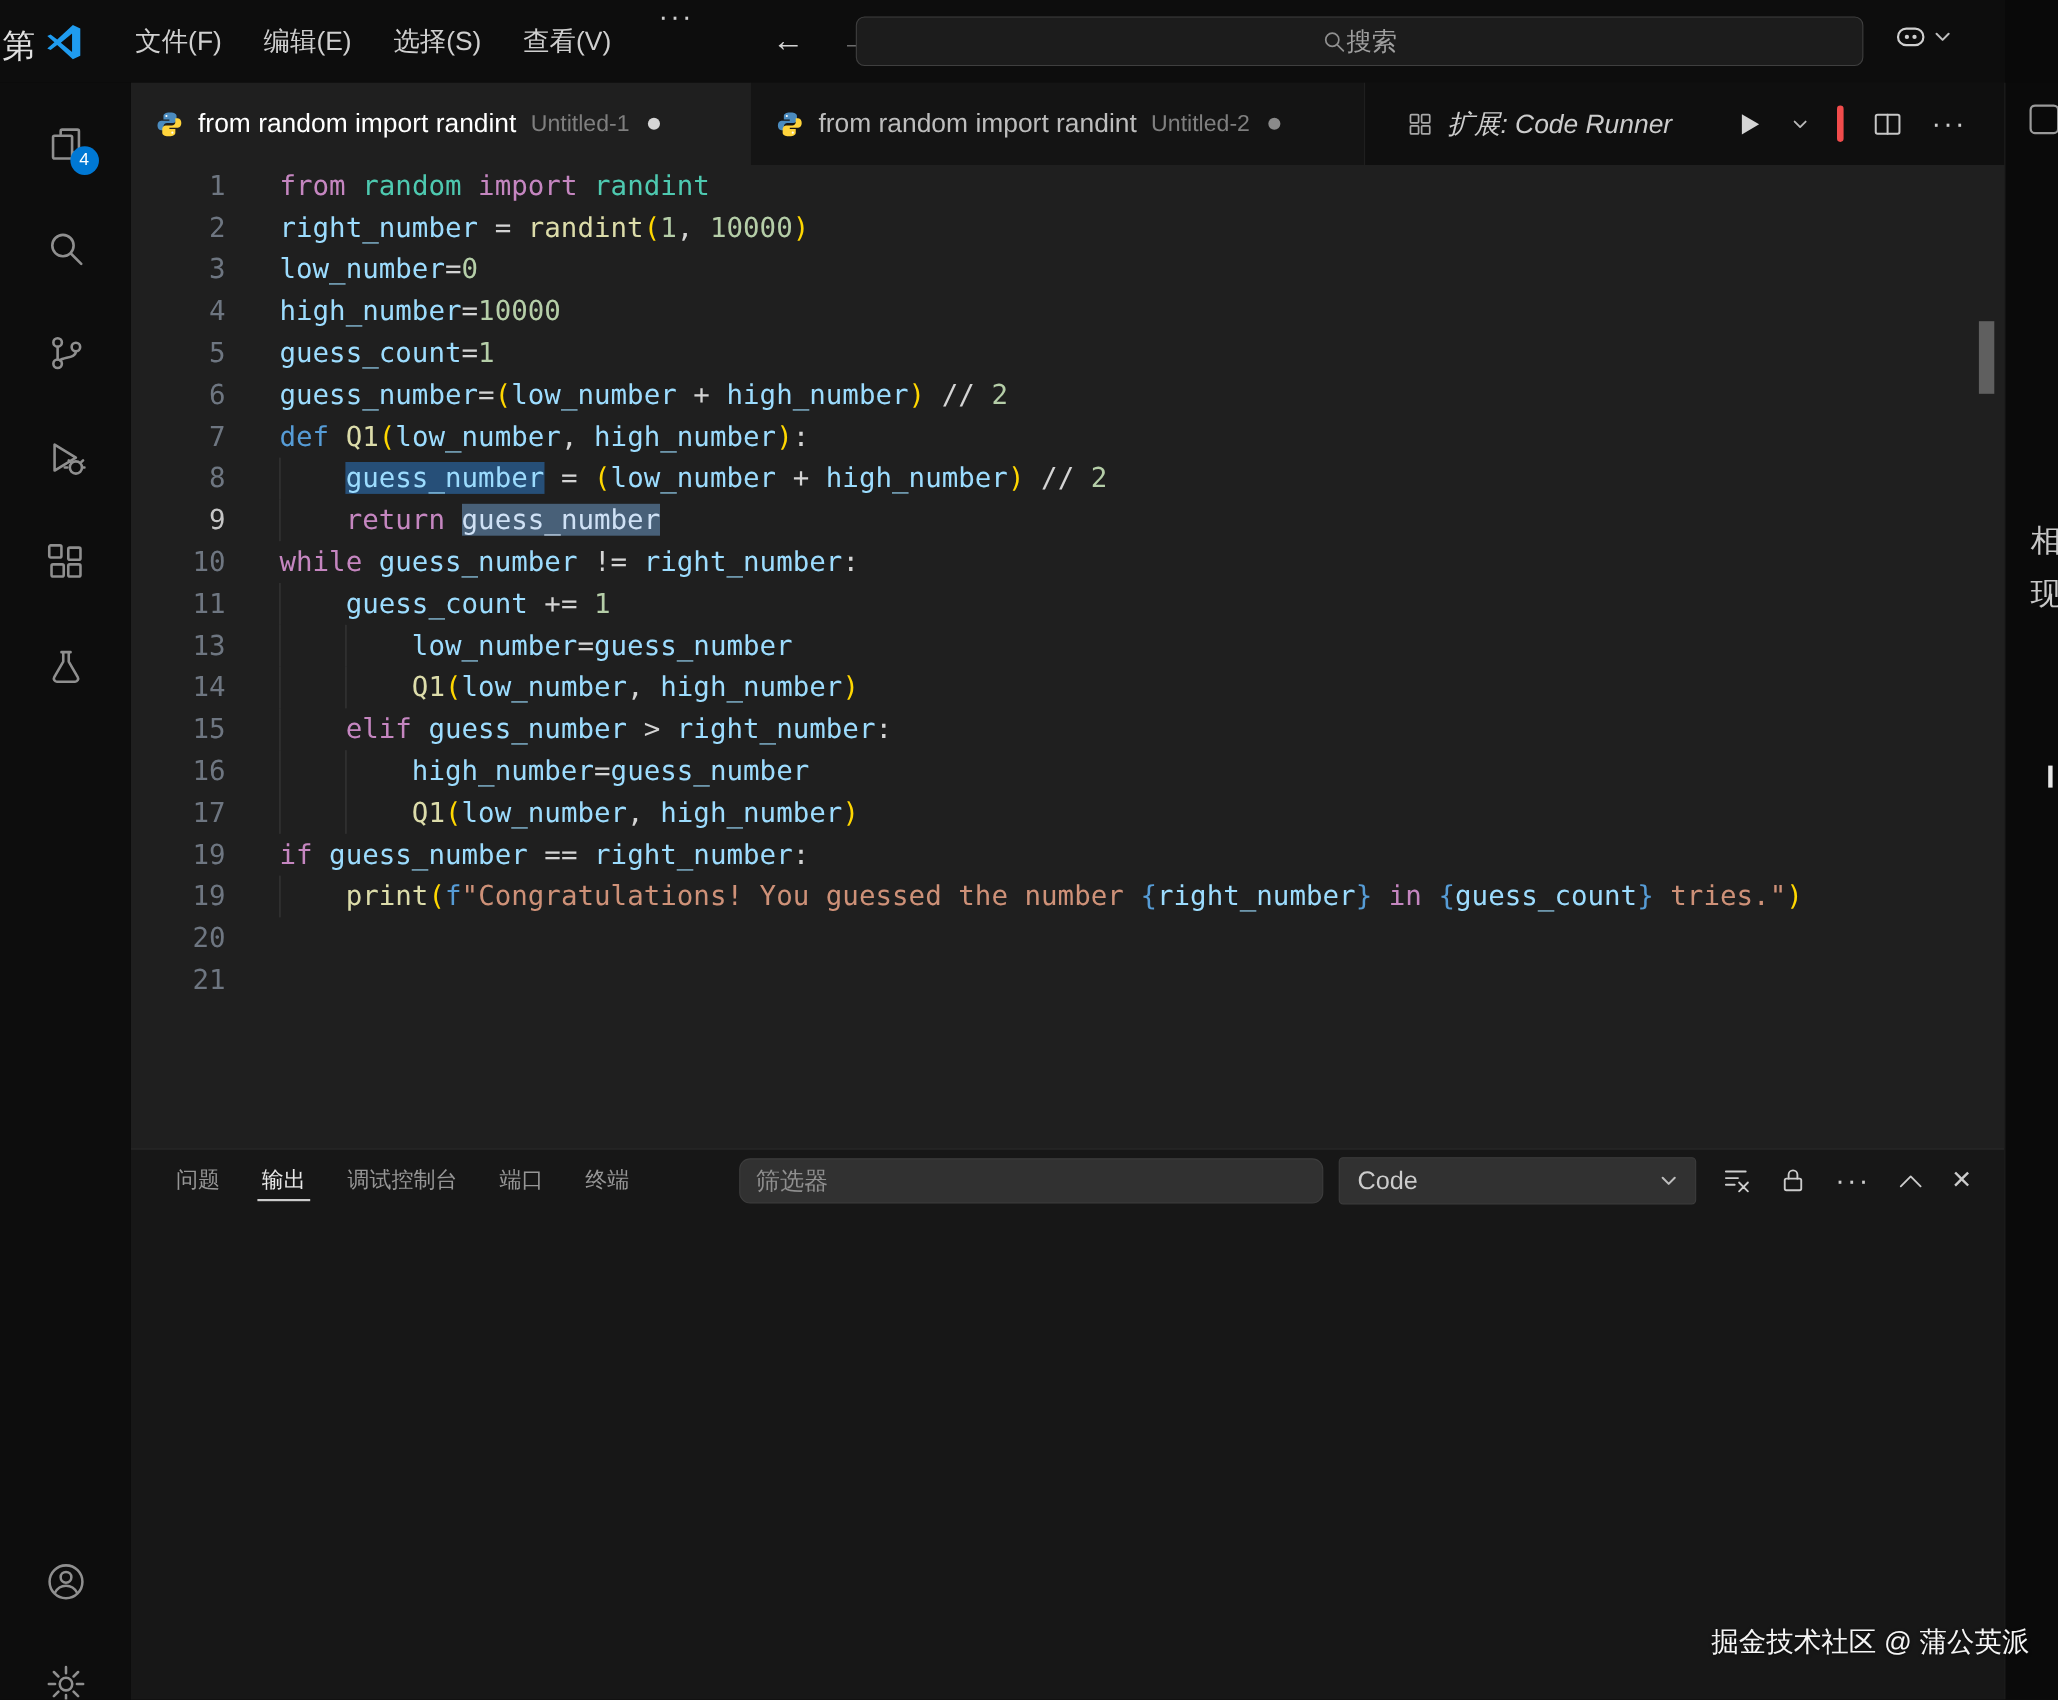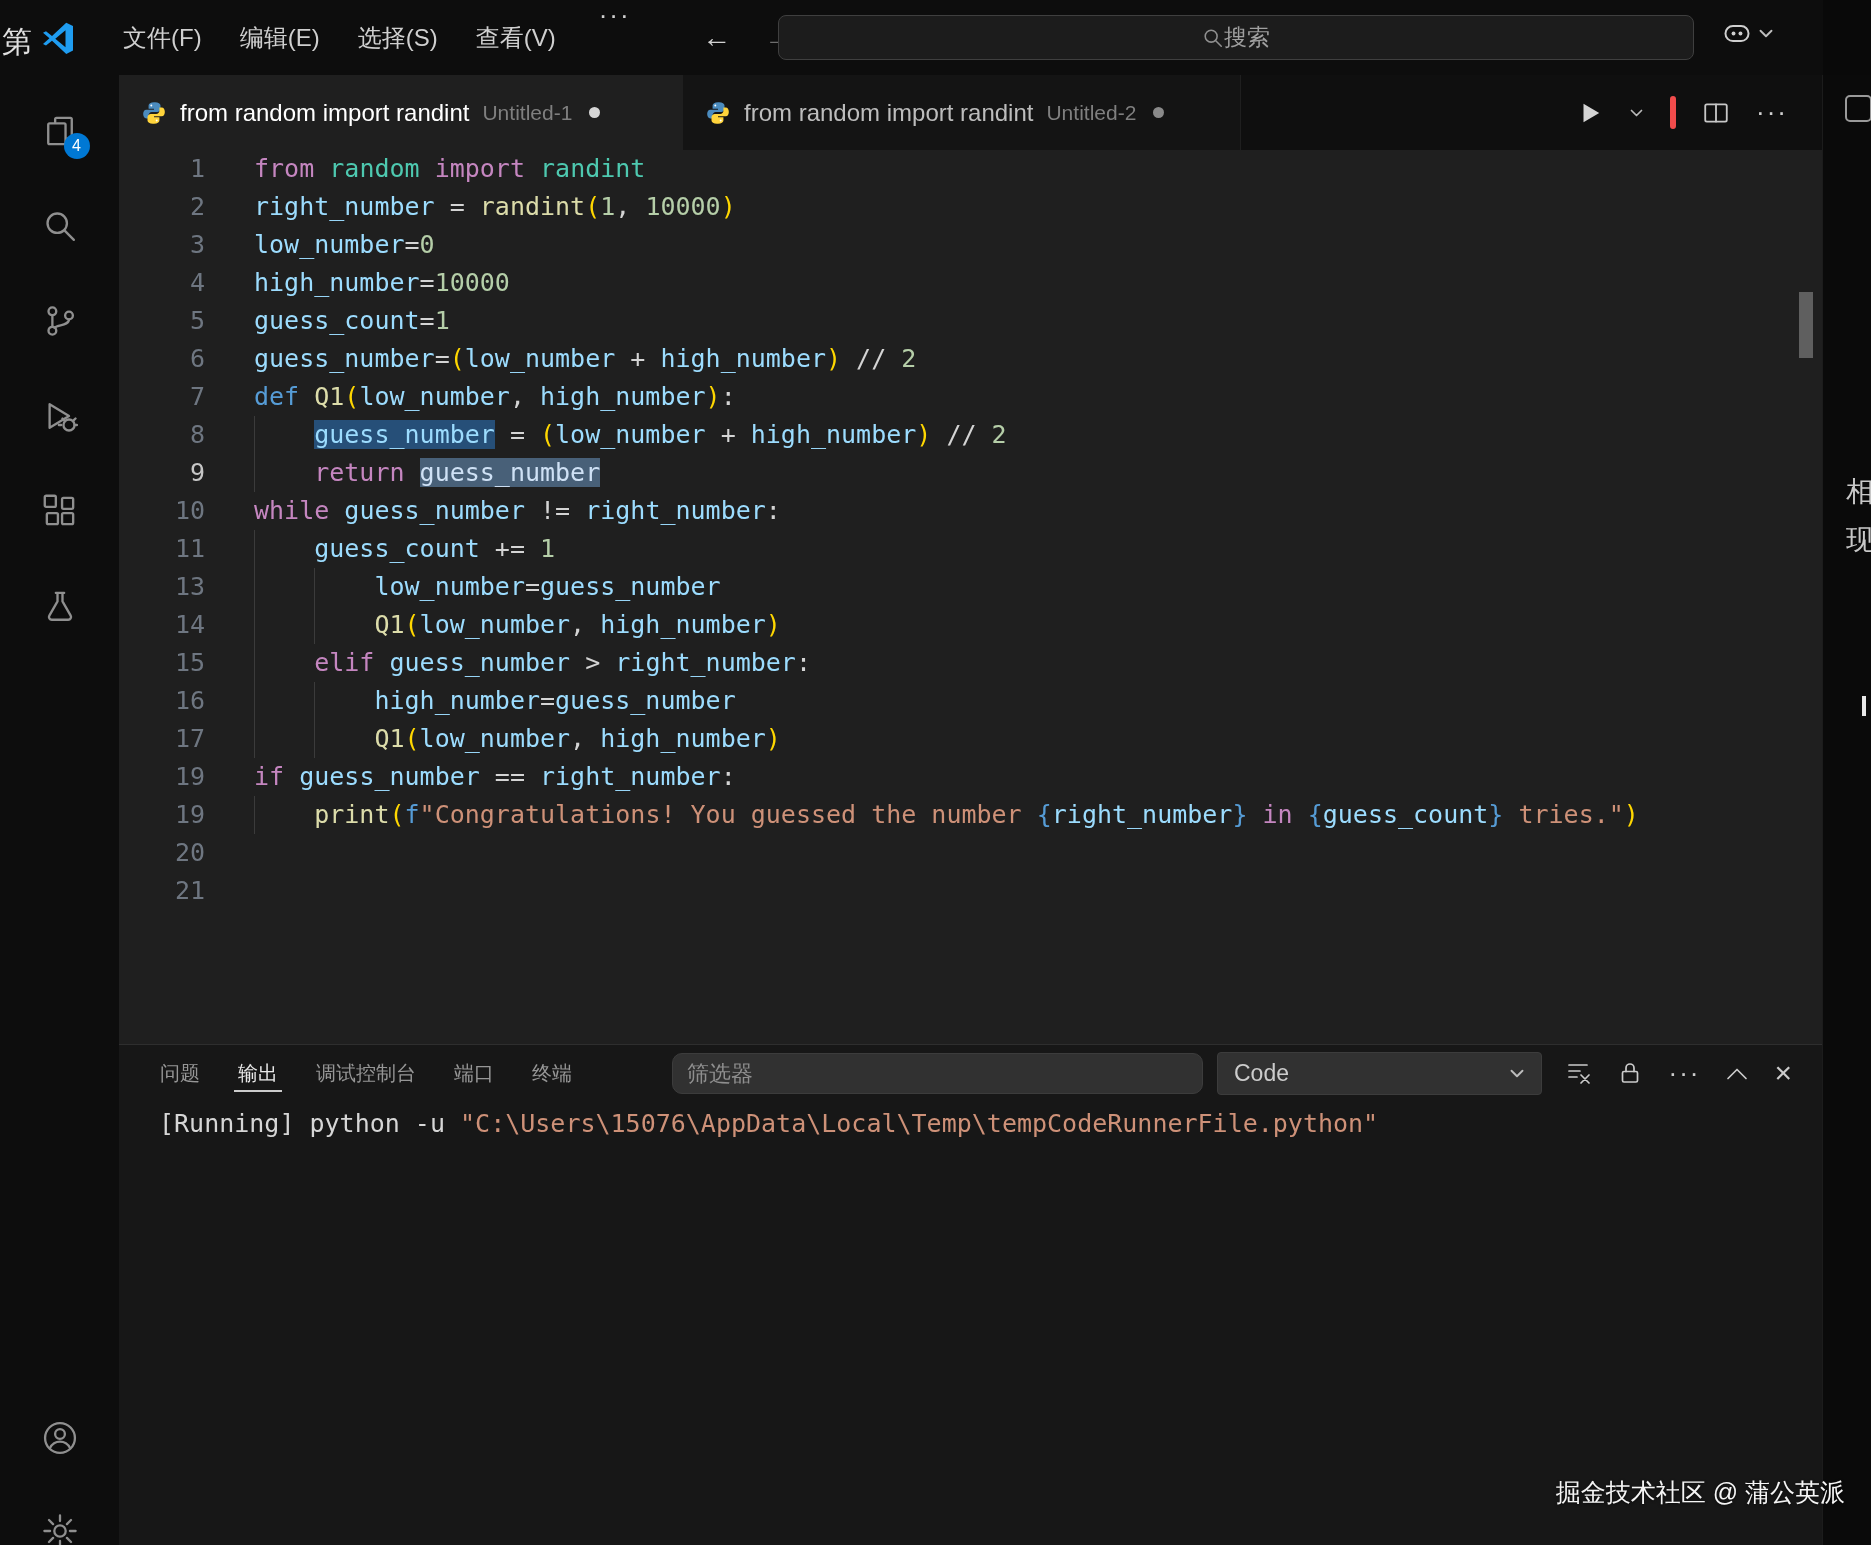--- a/index.html
+++ b/index.html
@@ -239,20 +239,31 @@
         <svg viewBox="0 0 24 24" width="26" height="26">
             <path fill="#4B8BBE" stroke="none" d="M12 2c-3 0-5 1.2-5 3v3h5v1H5c-2 0-3 2-3 4s1 4 3 4h2v-3c0-1.7 1.3-3 3-3h5c1.5 0 3-1.3 3-3V5c0-1.8-2-3-5-3h-1z"></path>
             <path fill="#FFD43B" stroke="none" d="M12 22c3 0 5-1.2 5-3v-3h-5v-1h7c2 0 3-2 3-4s-1-4-3-4h-2v3c0 1.7-1.3 3-3 3H9c-1.5 0-3 1.3-3 3v3c0 1.8 2 3 5 3h1z"></path>
             <circle fill="#fff" stroke="none" cx="9.5" cy="5" r="0.9"></circle>
             <circle fill="#fff" stroke="none" cx="14.5" cy="19" r="0.9"></circle>
           </svg>
       </span>
       <span class="tab-label">from random import randint</span>
       <span class="tab-detail">Untitled-2</span>
       <span class="mod-dot dim"></span>
+    </div>
+    <div class="tab t3">
+      <span class="icon" style="color:#a8a8a8">
+        <svg viewBox="0 0 26 26" width="24" height="24">
+            <rect x="14.5" y="3.5" width="8" height="8" rx="1"></rect>
+            <rect x="3.5" y="14.5" width="8" height="8" rx="1"></rect>
+            <rect x="14.5" y="14.5" width="8" height="8" rx="1"></rect>
+            <rect x="3.5" y="3.5" width="8" height="8" rx="1"></rect>
+          </svg>
+      </span>
+      <span class="tab-label">扩展: Code Runner</span>
     </div>
     <div class="editor-actions">
       <span class="ea icon" style="color:#d4d4d4">
         <svg viewBox="0 0 24 24" width="26" height="26">
             <path fill="#d4d4d4" stroke="none" d="M6 3.5v17l14.5-8.5z"></path>
           </svg>
       </span>
       <span class="ea icon" style="color:#b9b9b9">
         <svg viewBox="0 0 14 10" width="15" height="10">
             <path d="M2 2.5l5 5 5-5"></path>
@@ -325,21 +336,20 @@
         </span>
         <span class="pi pi-more">···</span>
         <span class="pi icon" style="color:#cccccc">
           <svg viewBox="0 0 24 14" width="24" height="15">
               <path d="M3 12l9-9 9 9"></path>
             </svg>
         </span>
         <span class="pi pi-close">×</span>
       </div>
     </div>
-    <div class="panel-output"><span class="out-plain">[Running] python -u </span><span class="out-str">"C:\Users\15076\AppData\Local\Temp\tempCodeRunnerFile.python"</span></div>
   </div>
 </div>
 
 <div class="sliver">
   <div class="sliver-tab-frag"></div>
   <span class="sliver-char" style="top:398px">相</span>
   <span class="sliver-char" style="top:446px">现</span>
   <div class="sliver-line"></div>
 </div>
 

